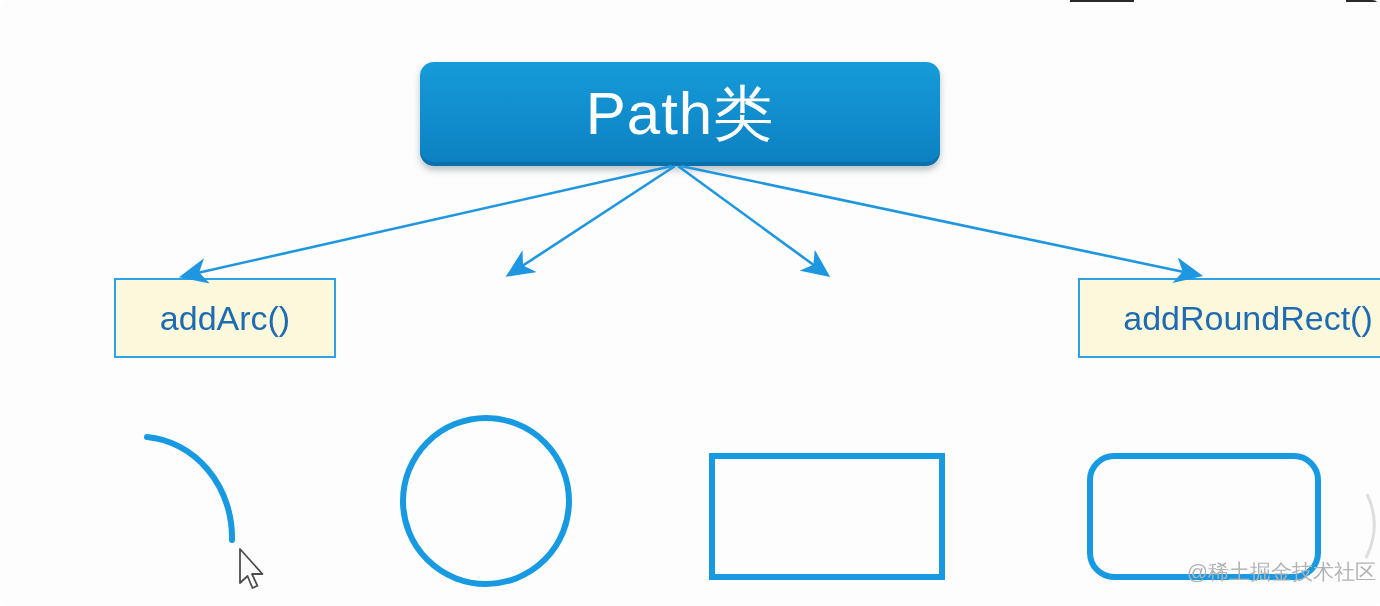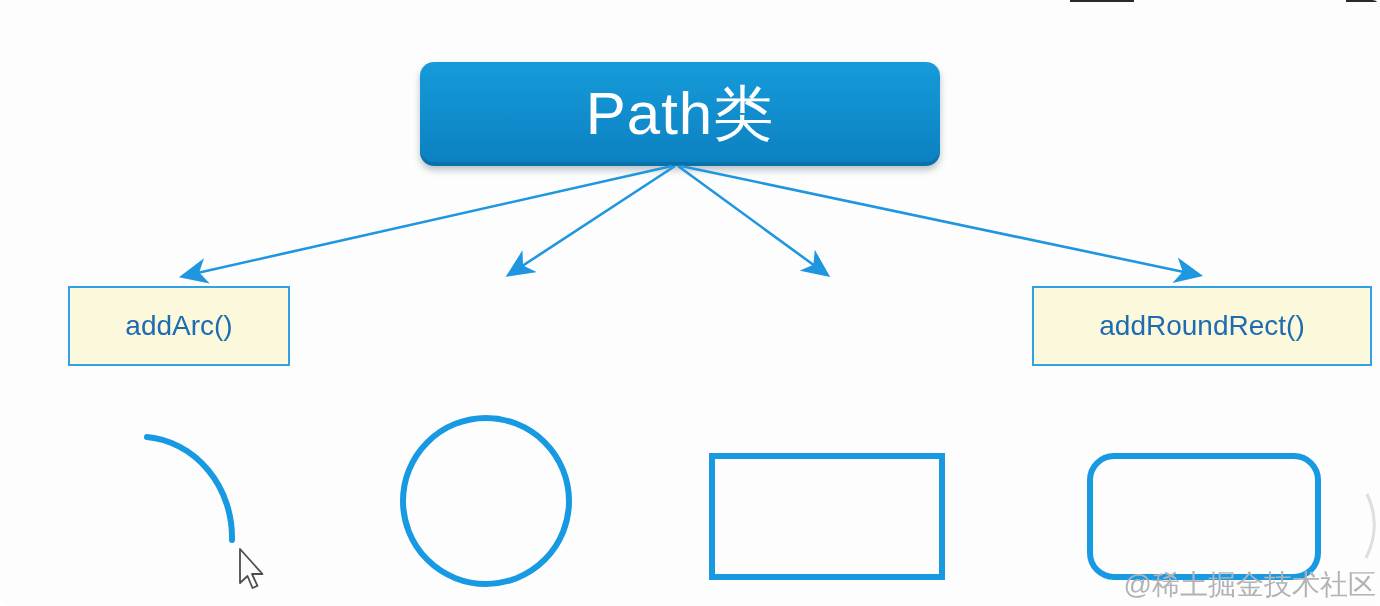--- a/index.html
+++ b/index.html
@@ -31,29 +31,30 @@
     box-shadow: 0 4px 7px rgba(100, 120, 130, 0.45), inset 0 -4px 0 rgba(0,0,0,0.12);
     display: flex;
     align-items: center;
     justify-content: center;
     color: var(--root-text);
     font-size: 60px;
     letter-spacing: 1px;
   }
   .method-box {
     position: absolute;
-    top: 286px;
+    top: 278px;
     height: 76px;
     background: var(--method-box-fill);
     border: 2px solid var(--method-box-border);
     color: var(--method-text);
     display: flex;
     align-items: center;
     justify-content: center;
-    font-size: 28px;
+    font-size: 34px;
+    margin-left: 46px;
   }
   .method-box.m0 { left: 68px;   width: 218px; }
   .method-box.m1 { left: 378px;  width: 240px; }
   .method-box.m2 { left: 710px;  width: 231px; }
   .method-box.m3 { left: 1032px; width: 336px; }
   svg.overlay {
     position: absolute;
     left: 0; top: 0;
     width: 1380px;
     height: 606px;
@@ -78,22 +79,22 @@
   }
   .cursor-shape {
     fill: #fbfbfb;
     stroke: #4d4d4d;
     stroke-width: 1.8;
     stroke-linejoin: round;
   }
   .watermark {
     position: absolute;
     right: 4px;
-    bottom: 2px;
-    font-size: 28px;
+    bottom: 20px;
+    font-size: 21px;
     color: var(--watermark-text);
   }
 </style>
 </head>
 <body>
 
 <div class="stage">
 
   <div class="top-bar seg1"></div>
   <div class="top-bar seg2"></div>

